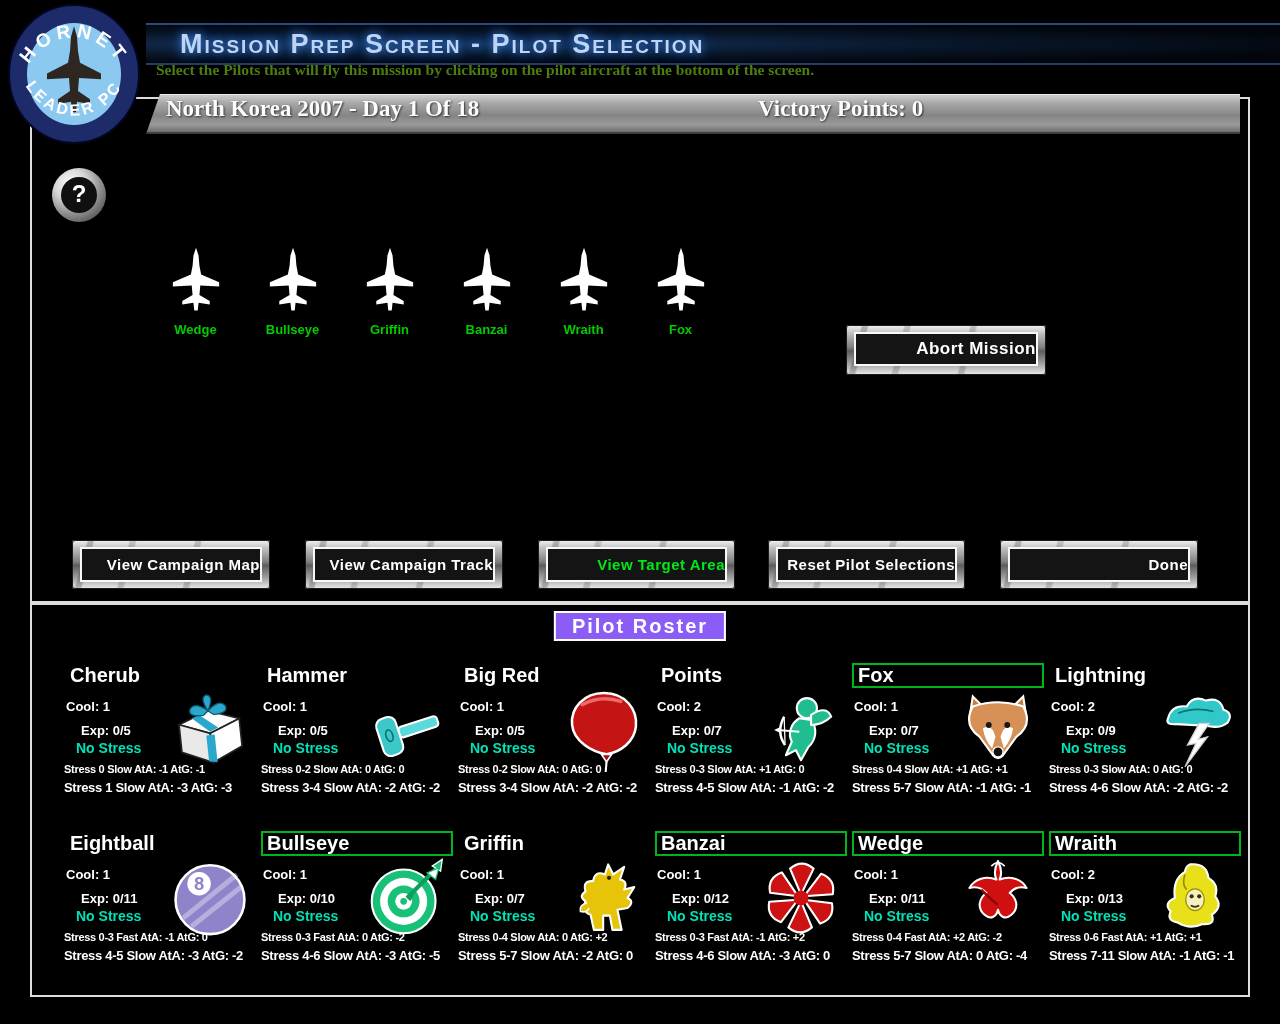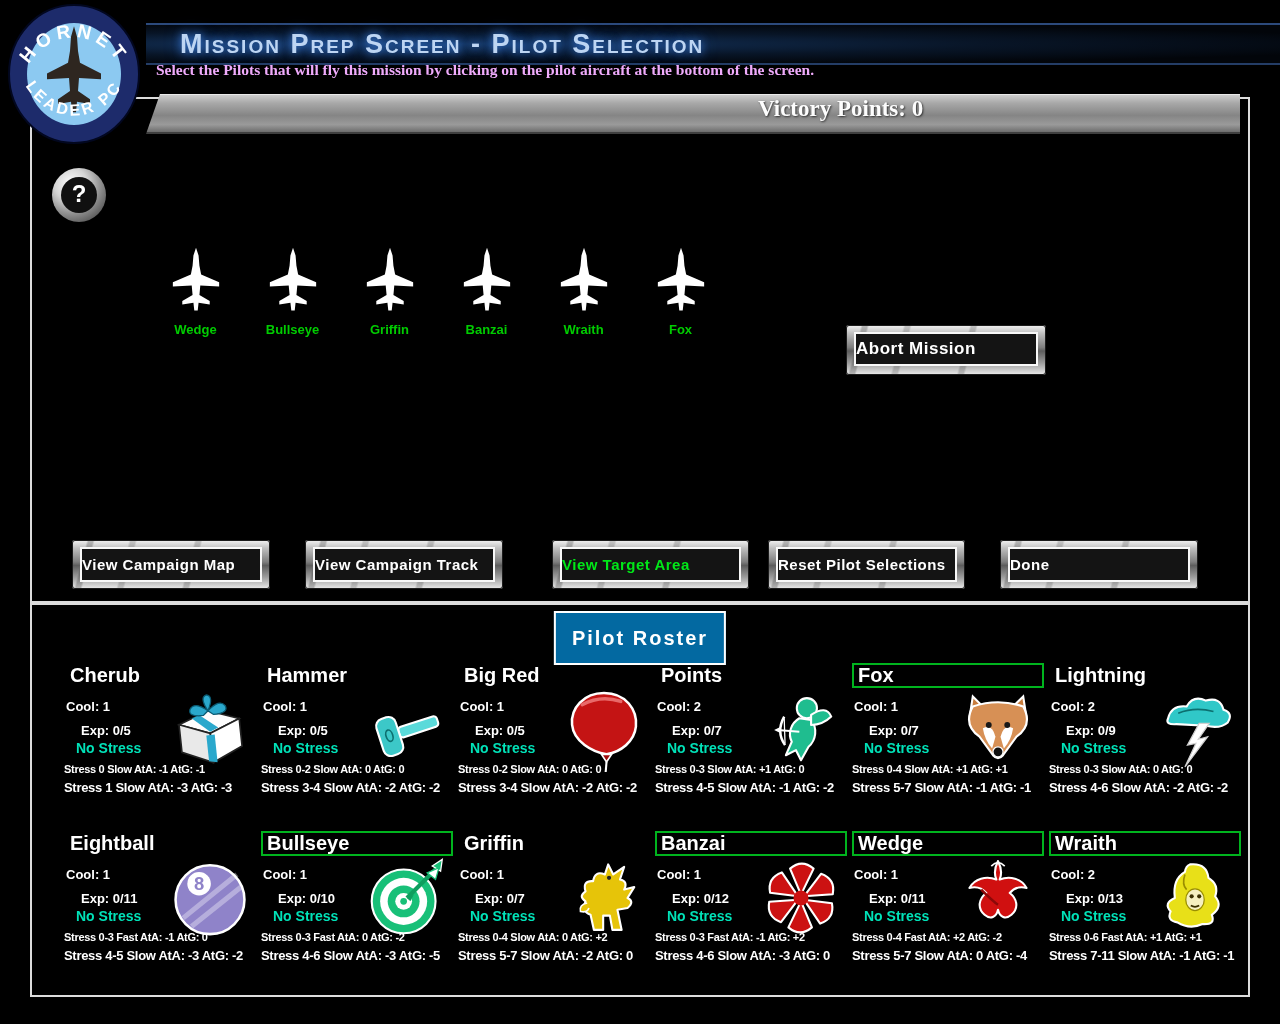--- a/index.html
+++ b/index.html
@@ -10,21 +10,21 @@
   #logo{position:absolute;left:6px;top:2px;width:136px;height:144px;z-index:5;}
 
   
   #titlebar{position:absolute;left:146px;top:23px;width:1134px;height:38px;
     background:radial-gradient(ellipse at 24% 50%, #14345e 0%, #081527 45%, #02050a 80%),#000;
     border-top:2px solid #2c4a7c;border-bottom:2px solid #243d66;padding-left:24px;}
   #titlebar .ttl{display:block;line-height:38px;padding-left:10px;
     font-variant:small-caps;font-weight:bold;font-size:27px;letter-spacing:2px;color:#bdd5f3;
     text-shadow:0 0 9px #3d7dd6,0 0 16px #1d4f9e;}
   #subtitle{position:absolute;left:156px;top:61px;width:900px;
-    font-family:"Liberation Serif",serif;font-weight:bold;font-size:15.5px;color:#f0abfc;}
+    font-family:"Liberation Serif",serif;font-weight:bold;font-size:15.5px;color:#4d7c0f;}
 
   
   #graybar{position:absolute;left:146px;top:94px;width:1094px;height:37px;
     background:linear-gradient(to bottom,#cdcdcd 0%,#a8a8a8 22%,#858585 55%,#9a9a9a 80%,#6d6d6d 100%);
     border-top:1px solid #e9e9e9;border-bottom:2px solid #3f3f3f;
     clip-path:polygon(14px 0,100% 0,100% 100%,0 100%);z-index:4;}
   #graybar span{position:absolute;top:1px;font-family:"Liberation Serif",serif;font-weight:bold;
     font-size:23px;color:#fdfdfd;text-shadow:1px 1px 2px #333;}
   #campaign{left:20px;}
   #vp{left:612px;}
@@ -36,43 +36,43 @@
     background:radial-gradient(circle at 35% 30%,#ffffff 0%,#d4d4d4 32%,#8e8e8e 58%,#4e4e4e 85%,#2e2e2e 100%);
     display:flex;align-items:center;justify-content:center;cursor:pointer;z-index:5;}
   #help .help-inner{width:36px;height:36px;border-radius:50%;background:#101010;
     color:#fff;font-weight:bold;font-size:24px;text-align:center;line-height:34px;}
 
   
   .panel{position:absolute;border:2px solid #dcdcdc;box-sizing:border-box;background:#000;}
   #main-panel{left:30px;top:97px;width:1220px;height:506px;z-index:1;}
   #roster{left:30px;top:603px;width:1220px;height:394px;z-index:2;}
   #roster-title{position:absolute;left:50%;top:6px;transform:translateX(-50%);
-    border:2px solid #fff;background:#0369a1;padding:12px 16px;height:26px;line-height:26px;
+    border:2px solid #fff;background:#8b5cf6;padding:0 16px;height:26px;line-height:26px;
     font-weight:bold;font-size:20px;letter-spacing:2px;color:#fff;white-space:nowrap;}
 
   
   #jets{position:absolute;left:147px;top:247px;display:flex;z-index:3;}
   .jet-slot{width:97px;display:flex;flex-direction:column;align-items:center;cursor:pointer;}
   .jet-svg{width:52px;height:72px;}
   .jet-name{margin-top:3px;font-weight:bold;font-size:13px;color:#00cc00;text-align:center;}
 
   
   .metal{position:absolute;box-sizing:border-box;padding:7px 8px;border-radius:3px;z-index:3;cursor:pointer;
     background-image:
       linear-gradient(105deg, transparent 0 7%, rgba(0,0,0,.22) 8% 10%, transparent 11% 27%,
         rgba(0,0,0,.16) 28% 30%, transparent 31% 58%, rgba(0,0,0,.18) 59% 61%, transparent 62% 100%),
       linear-gradient(to bottom,#f4f4f4 0%,#bcbcbc 18%,#7e7e7e 45%,#5d5d5d 52%,#9d9d9d 76%,#ececec 100%);
     box-shadow:0 0 0 1px #1c1c1c inset;}
   .metal-inner{border:2px solid #f8f8f8;background:#141414;color:#fff;font-weight:bold;
-    font-size:15px;text-align:left;letter-spacing:.5px;padding:7px 0;white-space:nowrap;}
+    font-size:15px;text-align:right;letter-spacing:.5px;padding:7px 0;white-space:nowrap;}
   #abort{left:846px;top:325px;width:200px;height:50px;}
   #abort .metal-inner{font-size:17px;padding:5px 0;}
   #btn-map{left:72px;top:540px;width:198px;}
   #btn-track{left:305px;top:540px;width:198px;}
-  #btn-target{left:538px;top:540px;width:197px;margin-left:14px;}
+  #btn-target{left:538px;top:540px;width:197px;}
   #btn-reset{left:768px;top:540px;width:197px;}
   #btn-done{left:1000px;top:540px;width:198px;}
   .green-label{color:#00e818;}
 
   
   #cards{position:absolute;left:32px;top:58px;display:grid;
     grid-template-columns:repeat(6,197px);grid-auto-rows:132px;row-gap:36px;}
   .card{position:relative;width:192px;cursor:pointer;}
   .pname{box-sizing:border-box;height:25px;line-height:21px;font-weight:bold;font-size:20px;
     color:#fff;border:2px solid transparent;padding-left:4px;white-space:nowrap;}
@@ -103,20 +103,21 @@
       <textPath href="#lg-bot" startOffset="50%" text-anchor="middle">LEADER PC</textPath>
     </text>
   </svg>
 
   <div id="titlebar">
     <span class="ttl">Mission Prep Screen - Pilot Selection</span>
   </div>
   <div id="subtitle">Select the Pilots that will fly this mission by clicking on the pilot aircraft at the bottom of the screen.</div>
 
   <div id="graybar">
+    <span id="campaign">North Korea 2007 - Day 1 Of 18</span>
     <span id="vp">Victory Points: 0</span>
   </div>
   <div id="remaining">Pilots Remaining to Select: 0</div>
 
   <div id="help">
     <div class="help-inner">?</div>
   </div>
 
   <div id="main-panel" class="panel"></div>
 

